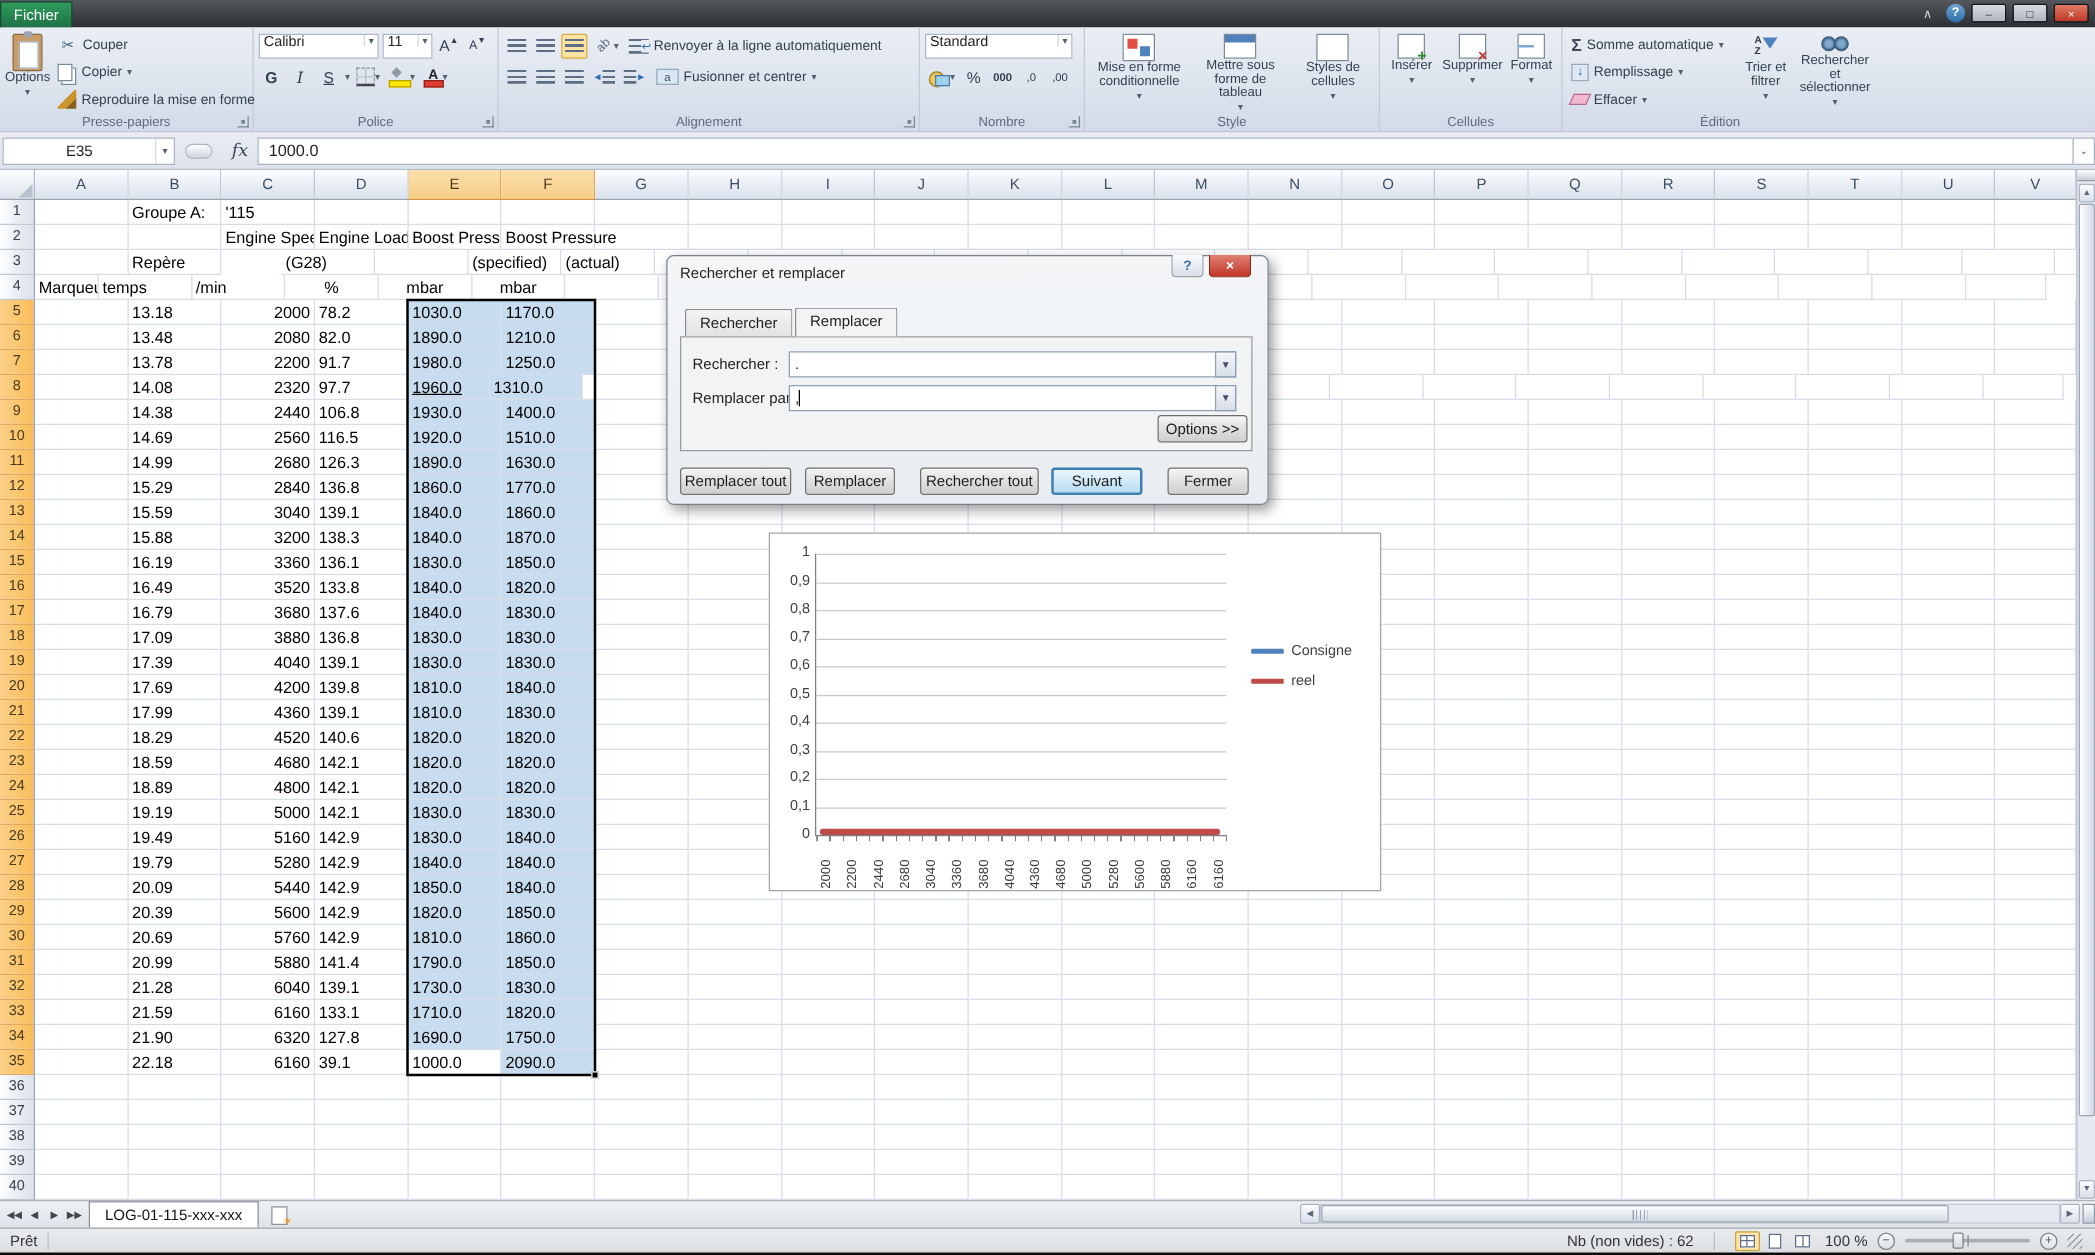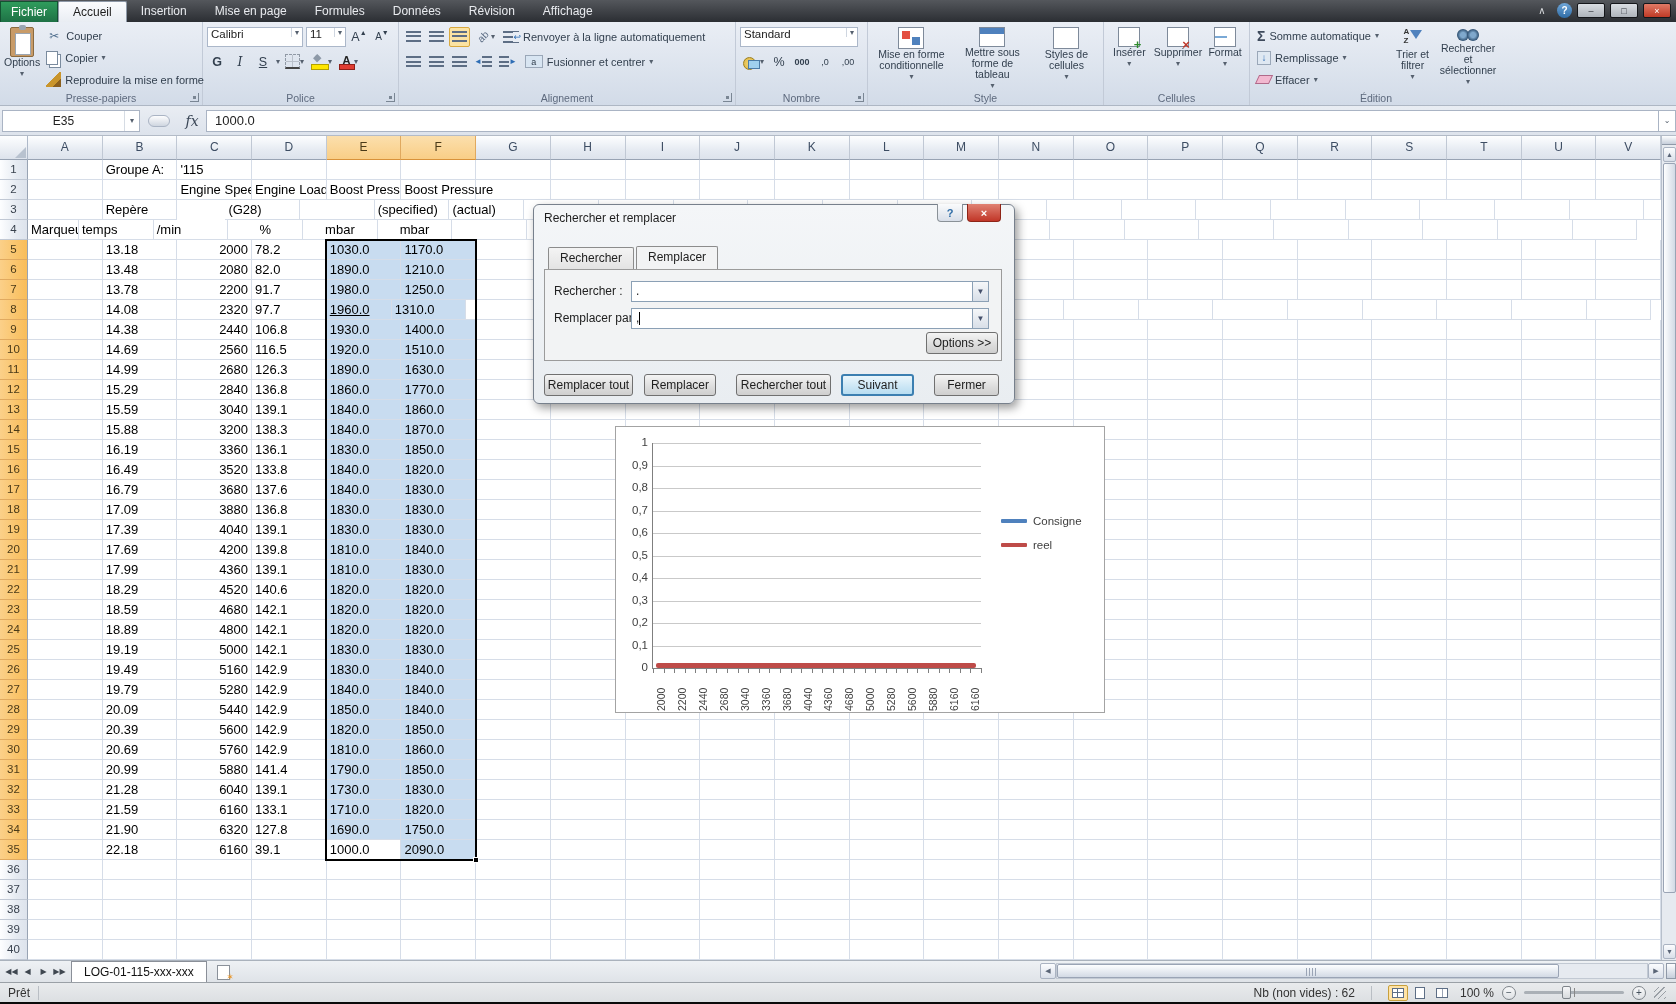--- a/index.html
+++ b/index.html
@@ -256,29 +256,20 @@
         repeating-linear-gradient(135deg,transparent 0 3px,#9aa0a6 3px 4px);}
   .bottom-strip{position:absolute;left:0;top:1002px;width:1676px;height:2px;background:#0a0a0a;}
 </style>
 </head>
 <body>
 
 <div class="screen">
 
   <div class="titlebar">
     <div class="file-btn">Fichier</div>
-    <div id="ribbon-tabs" style="display:flex;">
-        <div class="rtab active">Accueil</div>
-        <div class="rtab">Insertion</div>
-        <div class="rtab">Mise en page</div>
-        <div class="rtab">Formules</div>
-        <div class="rtab">Données</div>
-        <div class="rtab">Révision</div>
-        <div class="rtab">Affichage</div>
-      </div>
     <div class="tb-right">
       <span class="tb-ico">∧</span>
       <span class="help-ico">?</span>
       <span class="winbtn">–</span>
       <span class="winbtn">□</span>
       <span class="winbtn close">×</span>
     </div>
   </div>
 
   <div class="ribbon">

